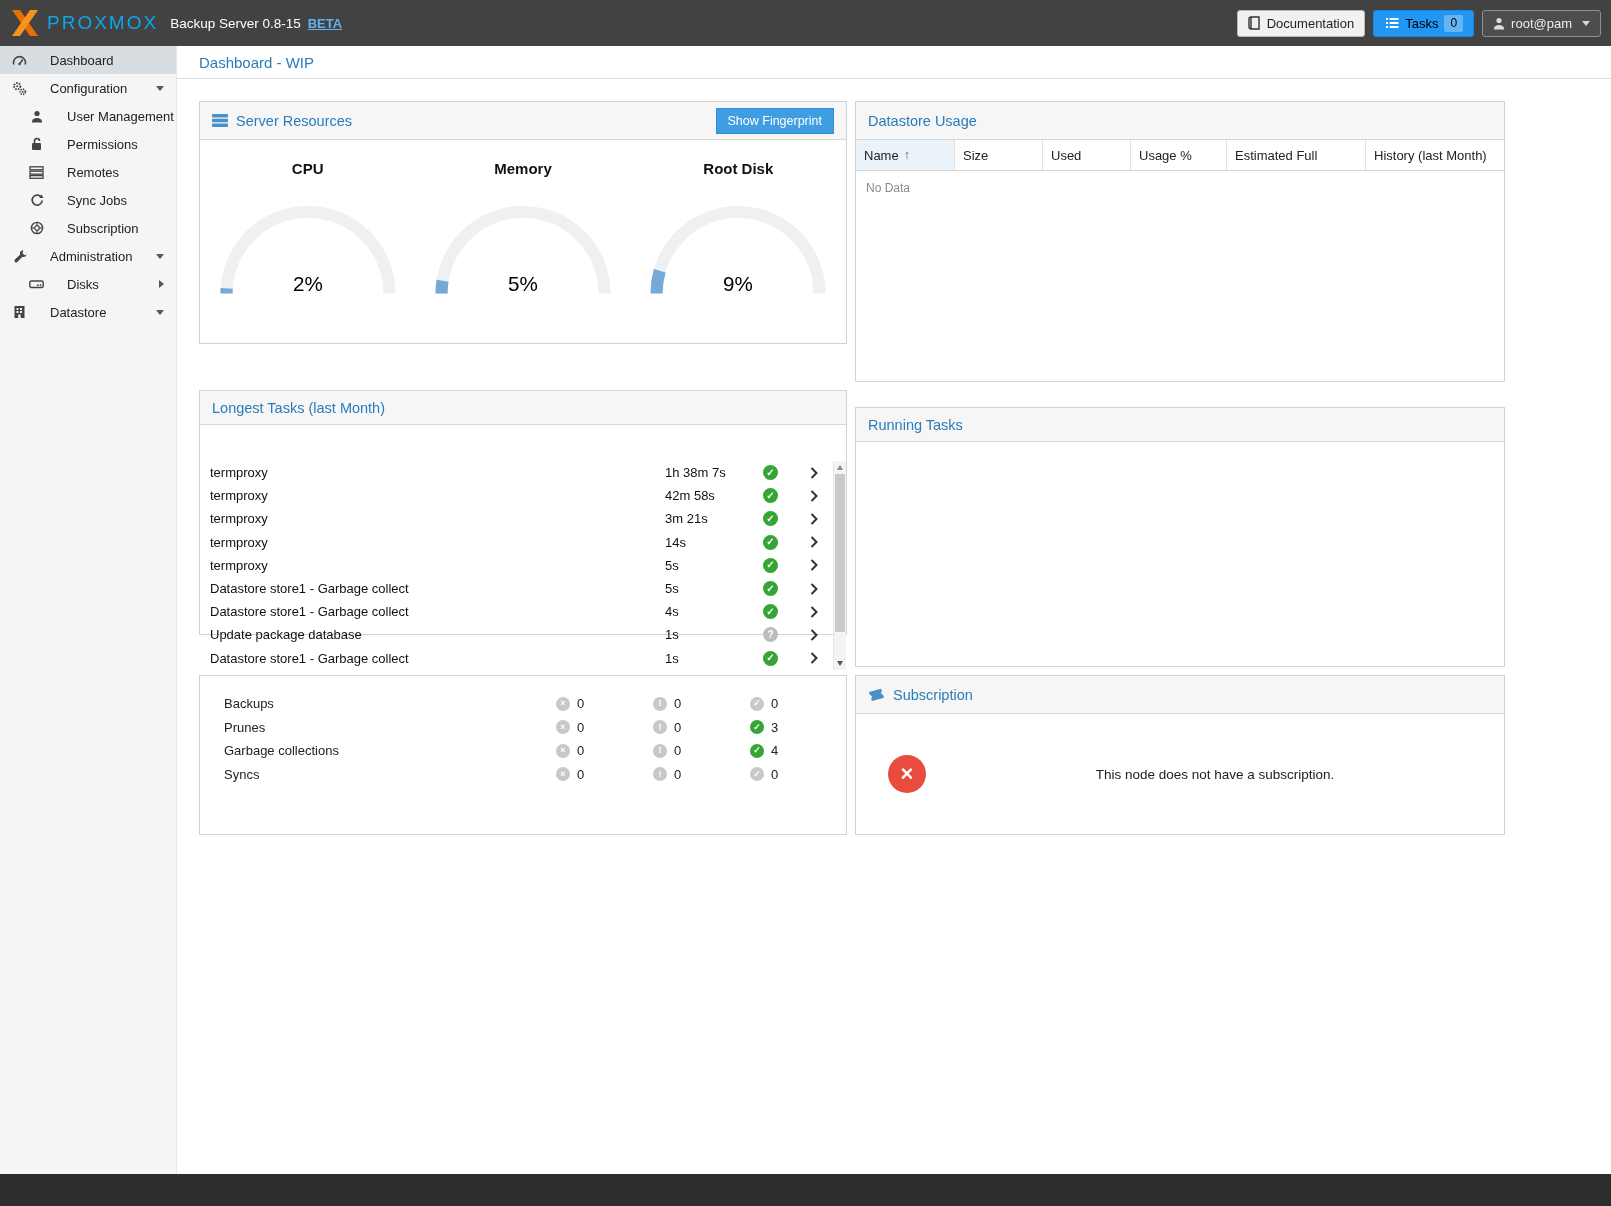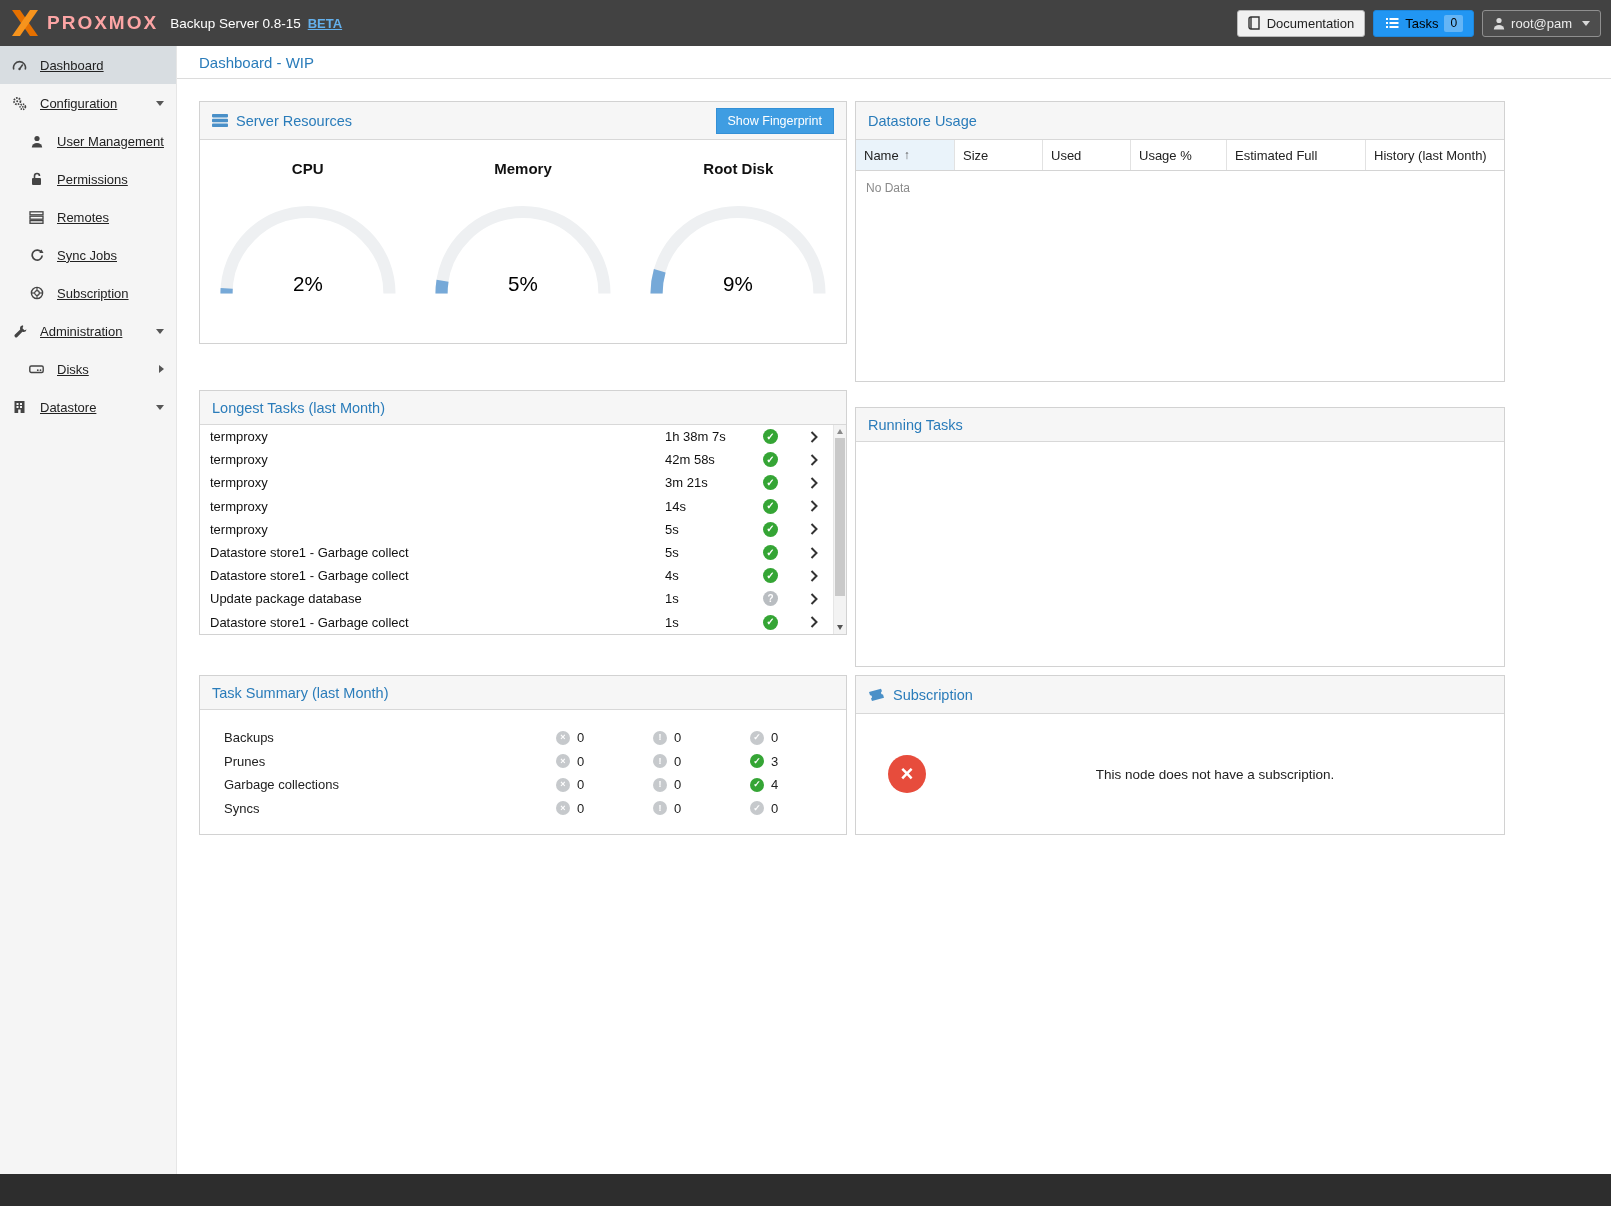--- a/index.html
+++ b/index.html
@@ -5,37 +5,37 @@
 <style>
   html,body{margin:0;padding:0;}
   body{
     width:1611px;height:1206px;position:relative;overflow:hidden;
     font-family:"Liberation Sans",sans-serif;font-size:13px;color:#222;background:#fff;
   }
   
   .topbar{position:absolute;top:0;left:0;right:0;height:46px;background:#424242;
     display:flex;align-items:center;padding:0 10px;box-sizing:border-box;}
   .brand{display:flex;align-items:center;gap:7px;}
-  .brand-name{color:#fca5a5;font-weight:bold;font-size:19px;letter-spacing:2px;}
+  .brand-name{color:#0ea5e9;font-weight:normal;font-size:19px;letter-spacing:2px;}
   .product{color:#fff;font-size:13.5px;margin-left:12px;}
   .beta{color:#64b0ec;font-size:13px;font-weight:bold;margin-left:7px;text-decoration:underline;cursor:pointer;}
   .topbar-right{margin-left:auto;display:flex;align-items:center;gap:8px;}
   .btn{display:inline-flex;align-items:center;gap:6px;height:27px;padding:0 10px;border-radius:3px;
     font-size:13px;box-sizing:border-box;cursor:pointer;white-space:nowrap;}
   .btn-light{background:#f1f1f1;color:#222;border:1px solid #b9b9b9;}
   .btn-blue{background:#2196f3;color:#000000;border:1px solid #1d86da;padding-left:12px;}
   .badge{background:rgba(255,255,255,.30);padding:1px 6px;border-radius:2px;font-size:12px;line-height:15px;}
   .btn-dark{background:#4d4d4d;color:#ececec;border:1px solid #8f8f8f;}
   .caret-down{width:0;height:0;border-left:4px solid transparent;border-right:4px solid transparent;
     border-top:5px solid #d8d8d8;margin-left:4px;}
   
   .sidebar{position:absolute;top:46px;left:0;width:177px;bottom:32px;background:#f5f5f5;
     border-right:1px solid #e6e6e6;box-sizing:border-box;}
-  .side-item{height:38px;display:flex;align-items:center;gap:12px;padding-left:11px;font-size:13px;
-    color:#222;position:relative;cursor:pointer;box-sizing:border-box;text-decoration:underline;}
+  .side-item{height:28px;display:flex;align-items:center;gap:22px;padding-left:11px;font-size:13px;
+    color:#222;position:relative;cursor:pointer;box-sizing:border-box;}
   .side-item.sub{padding-left:28px;}
   .side-item.selected{background:#d8dde1;}
   .side-icon{width:17px;display:inline-flex;justify-content:center;flex:0 0 17px;}
   .arrow-down{position:absolute;right:12px;width:0;height:0;border-left:4.5px solid transparent;
     border-right:4.5px solid transparent;border-top:5.5px solid #565656;}
   .arrow-right{position:absolute;right:12px;width:0;height:0;border-top:4.5px solid transparent;
     border-bottom:4.5px solid transparent;border-left:5.5px solid #565656;}
   
   .main{position:absolute;left:177px;top:46px;right:0;bottom:32px;background:#fff;overflow:hidden;}
   .page-header{height:32px;border-bottom:1px solid #dcdcdc;display:flex;align-items:center;
@@ -66,21 +66,21 @@
   .gauge-text{font-size:22px;fill:#000;}
   
   .du-grid-header{display:grid;grid-template-columns:99px 88px 88px 96px 139px 1fr;
     border-bottom:1px solid #d4d4d4;}
   .du-cell{padding:0 8px;font-size:13px;color:#222;border-right:1px solid #e2e2e2;display:flex;
     align-items:center;gap:5px;box-sizing:border-box;height:30px;cursor:pointer;}
   .du-cell:last-child{border-right:none;}
   .du-cell.sorted{background:#eaf3fa;}
   .sort-arrow{color:#555;font-size:12px;}
   
-  .lt-body{position:relative;height:209px;overflow:hidden;}
+  .lt-body{position:relative;height:209px;overflow:hidden;margin-top:36px;}
   .lt-rows{margin-right:13px;}
   .task-row{display:grid;grid-template-columns:1fr 98px 32px 38px;align-items:center;height:23.2px;
     font-size:13px;color:#111;cursor:pointer;}
   .t-name{padding-left:10px;white-space:nowrap;overflow:hidden;}
   .status-dot{width:15px;height:15px;border-radius:50%;background:#35a535;color:#fff;font-size:10px;
     display:flex;align-items:center;justify-content:center;font-weight:bold;line-height:1;}
   .status-dot[data-status="unknown"]{background:#b9bdc1;}
   .t-chev{display:flex;justify-content:center;cursor:pointer;}
   .vscroll{position:absolute;top:0;right:0;width:13px;bottom:0;background:#f3f3f3;
     border-left:1px solid #e6e6e6;box-sizing:border-box;cursor:pointer;}
@@ -448,23 +448,20 @@
       </div>
     </div>
 
     <div class="panel panel-rt">
       <div class="panel-header slim">
         <span class="panel-title">Running Tasks</span>
       </div>
     </div>
 
     <div class="panel panel-ts">
-      <div class="panel-header slim">
-        <span class="panel-title">Task Summary (last Month)</span>
-      </div>
       <div class="ts-body">
 
         <div class="sum-row">
           <span>Backups</span>
           <span class="sum-group">
             <span class="sum-icon">×</span>
             <span>0</span>
           </span>
           <span class="sum-group">
             <span class="sum-icon">!</span>

